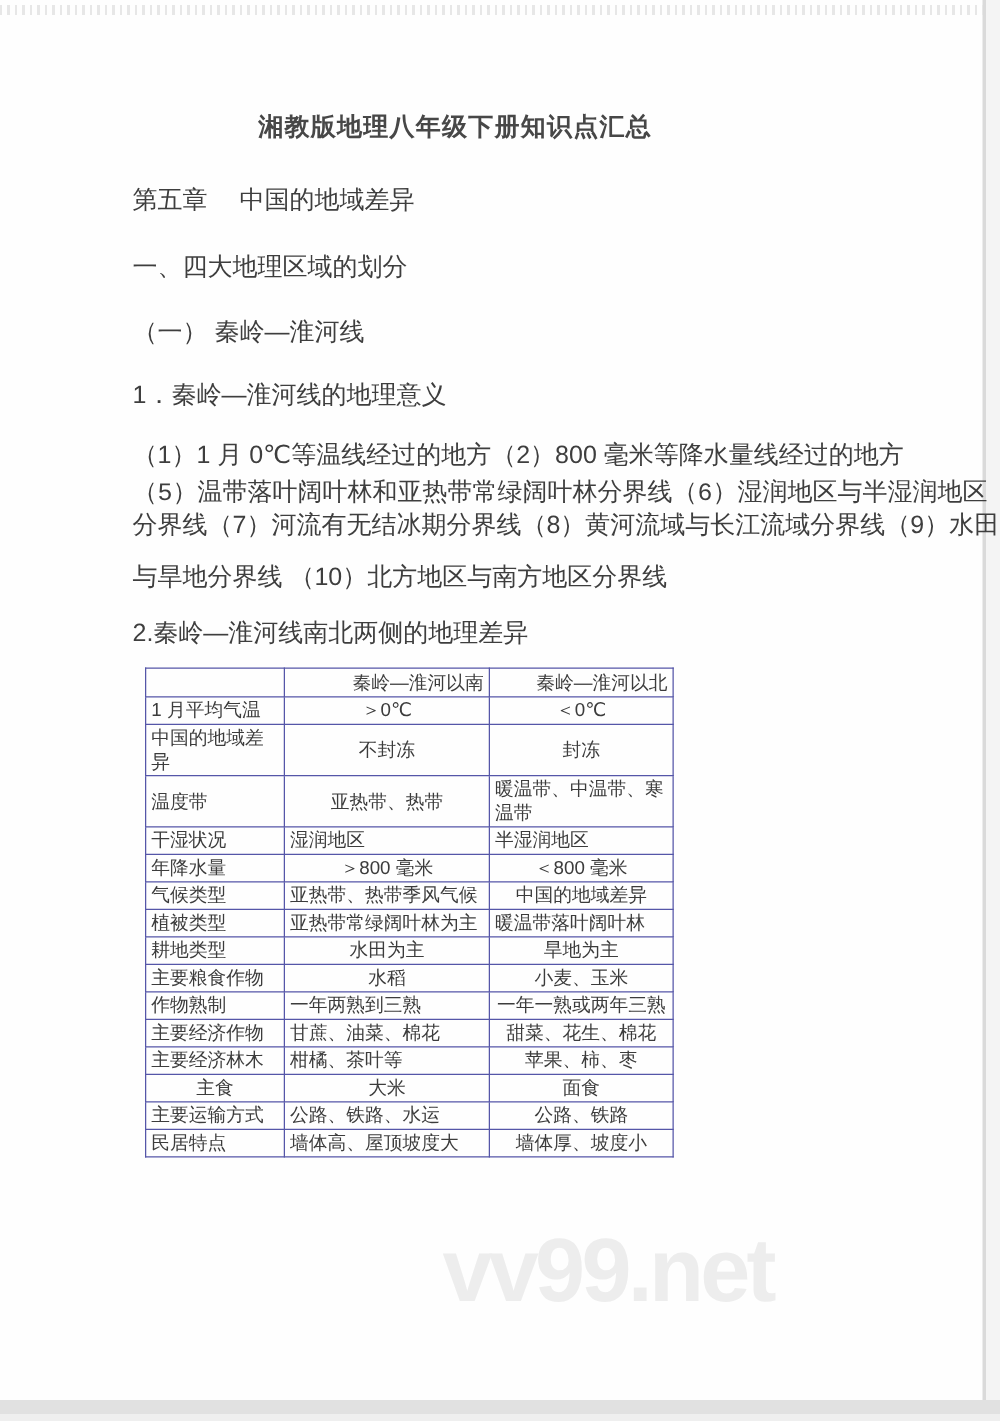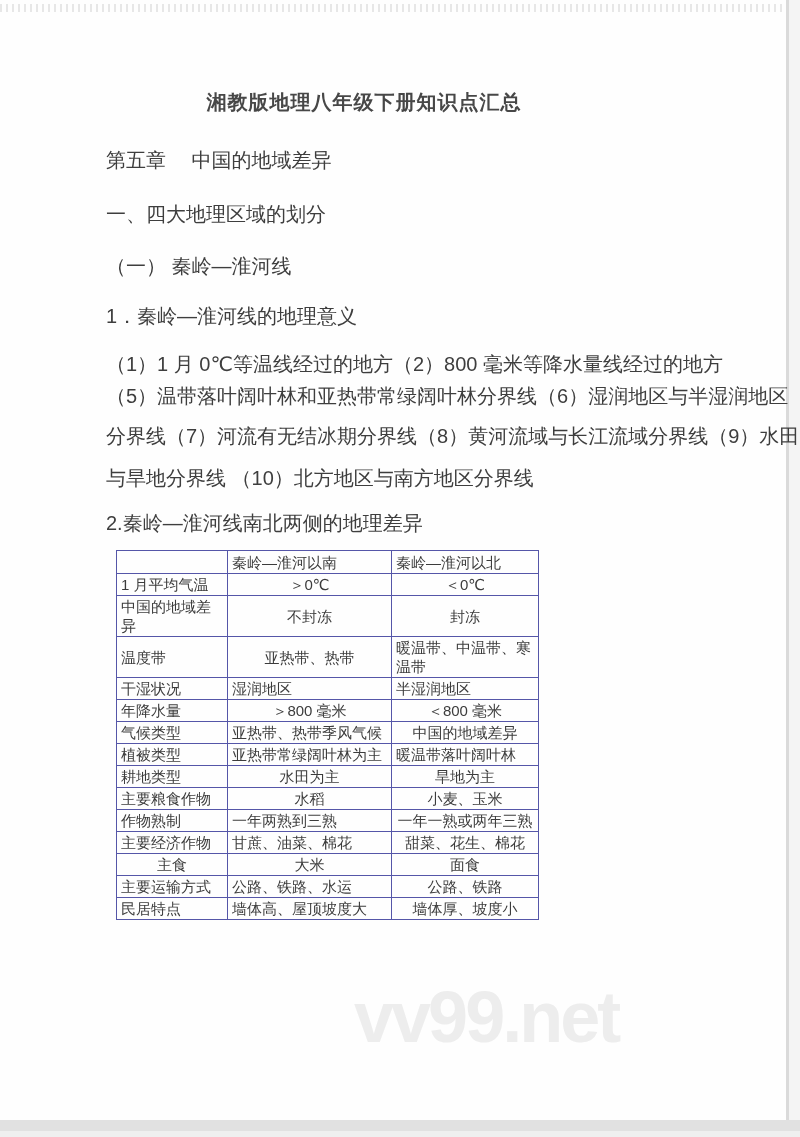--- a/index.html
+++ b/index.html
@@ -48,42 +48,42 @@
   }
   .geo-table col.c1 { width:111px; }
   .geo-table col.c2 { width:164px; }
   .geo-table col.c3 { width:147px; }
   .geo-table th, .geo-table td {
     border:1.5px solid var(--tbc);
     font-size:15px; font-weight:normal; color:#3c3c3c;
     padding:1px 4px; height:19px; line-height:19px;
     overflow:hidden;
   }
-  .geo-table thead th { height:20px; text-align:left; }
+  .geo-table thead th { height:20px; text-align:right; }
   .al { text-align:left; }
   .ac { text-align:center; }
 </style>
 </head>
 <body>
 
 <div class="page">
   <div class="perforation"></div>
 
   <div class="watermark">vv99.net</div>
 
   <div class="content">
     <h1 class="doc-title">湘教版地理八年级下册知识点汇总</h1>
 
     <div id="paragraphs">
         <div class="pline" style="margin-bottom: 38px;">第五章　 中国的地域差异</div>
         <div class="pline" style="margin-bottom: 36px;">一、四大地理区域的划分</div>
         <div class="pline" style="margin-bottom: 34px;">（一） 秦岭—淮河线</div>
         <div class="pline" style="margin-bottom: 32px;">1．秦岭—淮河线的地理意义</div>
         <div class="pline" style="margin-bottom: 16px;">（1）1 月 0℃等温线经过的地方（2）800 毫米等降水量线经过的地方</div>
-        <div class="pline" style="margin-bottom: 24px;">（5）温带落叶阔叶林和亚热带常绿阔叶林分界线（6）湿润地区与半湿润地区</div>
+        <div class="pline" style="margin-bottom: 8px; font-family: Liberation Mono, monospace;">（5）温带落叶阔叶林和亚热带常绿阔叶林分界线（6）湿润地区与半湿润地区</div>
         <div class="pline" style="margin-bottom: 26px;">分界线（7）河流有无结冰期分界线（8）黄河流域与长江流域分界线（9）水田</div>
         <div class="pline" style="margin-bottom: 29px;">与旱地分界线 （10）北方地区与南方地区分界线</div>
         <div class="pline" style="margin-bottom: 19px;">2.秦岭—淮河线南北两侧的地理差异</div>
       </div>
 
     <table class="geo-table" style="--tbc: #5556a8;">
       <colgroup>
           <col class="c1">
           <col class="c2">
           <col class="c3">
@@ -145,20 +145,25 @@
             <td class="al">作物熟制</td>
             <td class="al">一年两熟到三熟</td>
             <td class="ac">一年一熟或两年三熟</td>
           </tr>
           <tr>
             <td class="al">主要经济作物</td>
             <td class="al">甘蔗、油菜、棉花</td>
             <td class="ac">甜菜、花生、棉花</td>
           </tr>
           <tr>
+            <td class="al">主要经济林木</td>
+            <td class="al">柑橘、茶叶等</td>
+            <td class="ac">苹果、柿、枣</td>
+          </tr>
+          <tr>
             <td class="ac">主食</td>
             <td class="ac">大米</td>
             <td class="ac">面食</td>
           </tr>
           <tr>
             <td class="al">主要运输方式</td>
             <td class="al">公路、铁路、水运</td>
             <td class="ac">公路、铁路</td>
           </tr>
           <tr>

